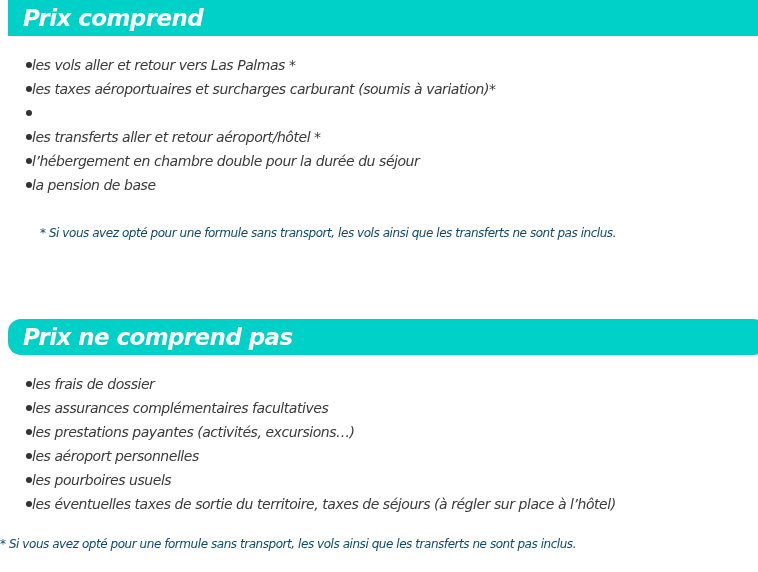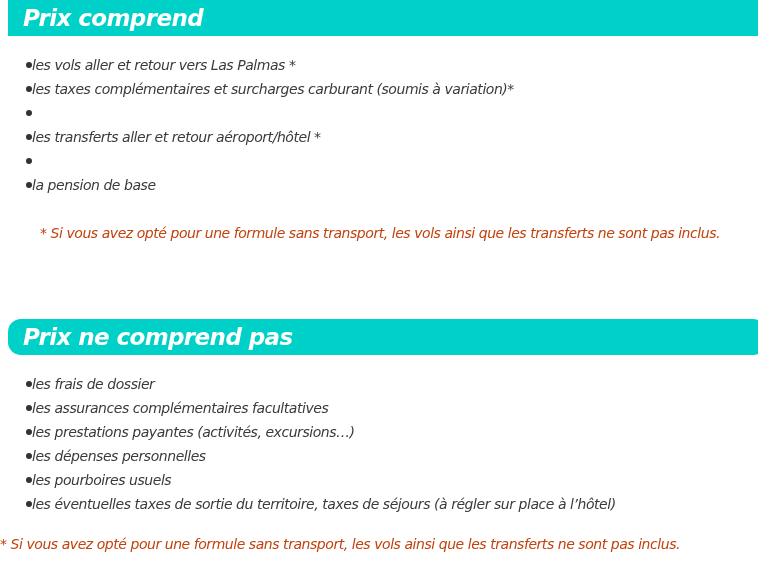--- a/index.html
+++ b/index.html
@@ -55,63 +55,63 @@
       position: absolute;
       left: 26px;
       top: 9px;
       width: 6px;
       height: 6px;
       border-radius: 50%;
       background: #333333;
     }
     .footnote {
       position: absolute;
-      font-size: 14px;
+      font-size: 12px;
       line-height: 20px;
-      color: #c2410c;
+      color: #0c4a6e;
       white-space: nowrap;
       letter-spacing: -0.45px;
     }
     .footnote .ast {
       font-style: normal;
     }
     .footnote .txt {
       font-style: italic;
     }
   </style>
 </head>
 <body>
 
 <div class="section-header" style="top:0;">
   <h2>Prix comprend</h2>
 </div>
 
 <ul class="items" style="top:53px;">
   <li><span class="bullet"></span><span>les vols aller et retour vers Las Palmas *</span></li>
-  <li><span class="bullet"></span><span>les taxes complémentaires et surcharges carburant (soumis à variation)*</span></li>
+  <li><span class="bullet"></span><span>les taxes aéroportuaires et surcharges carburant (soumis à variation)*</span></li>
   <li><span class="bullet"></span></li>
   <li><span class="bullet"></span><span>les transferts aller et retour aéroport/hôtel *</span></li>
-  <li><span class="bullet"></span></li>
+  <li><span class="bullet"></span><span>l’hébergement en chambre double pour la durée du séjour</span></li>
   <li><span class="bullet"></span><span>la pension de base</span></li>
 </ul>
 
 <div class="footnote" style="top:223px; left:40px;">
   <span class="ast">*</span>
   <span class="txt">Si vous avez opté pour une formule sans transport, les vols ainsi que les transferts ne sont pas inclus.</span>
 </div>
 
 <div class="section-header" style="top:319px;border-radius:13px;">
   <h2>Prix ne comprend pas</h2>
 </div>
 
 <ul class="items" style="top:372px;">
   <li><span class="bullet"></span><span>les frais de dossier</span></li>
   <li><span class="bullet"></span><span>les assurances complémentaires facultatives</span></li>
   <li><span class="bullet"></span><span>les prestations payantes (activités, excursions…)</span></li>
-  <li><span class="bullet"></span><span>les dépenses personnelles</span></li>
+  <li><span class="bullet"></span><span>les aéroport personnelles</span></li>
   <li><span class="bullet"></span><span>les pourboires usuels</span></li>
   <li><span class="bullet"></span><span>les éventuelles taxes de sortie du territoire, taxes de séjours (à régler sur place à l’hôtel)</span></li>
 </ul>
 
 <div class="footnote" style="top:534px; left:0px;">
   <span class="ast">*</span>
   <span class="txt">Si vous avez opté pour une formule sans transport, les vols ainsi que les transferts ne sont pas inclus.</span>
 </div>
 
 </body></html>

